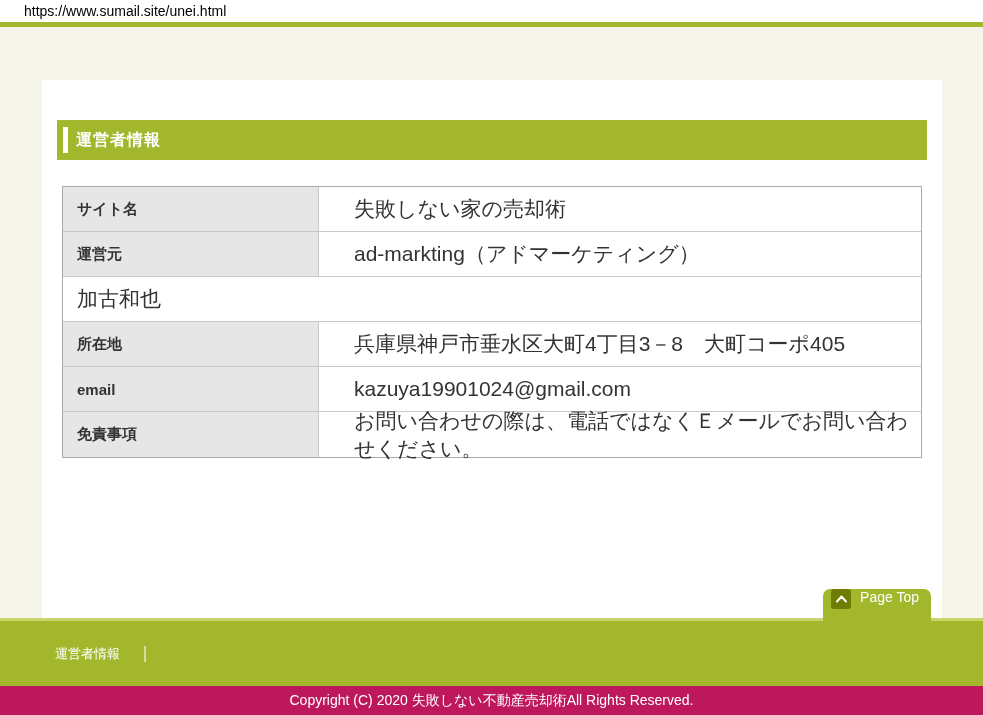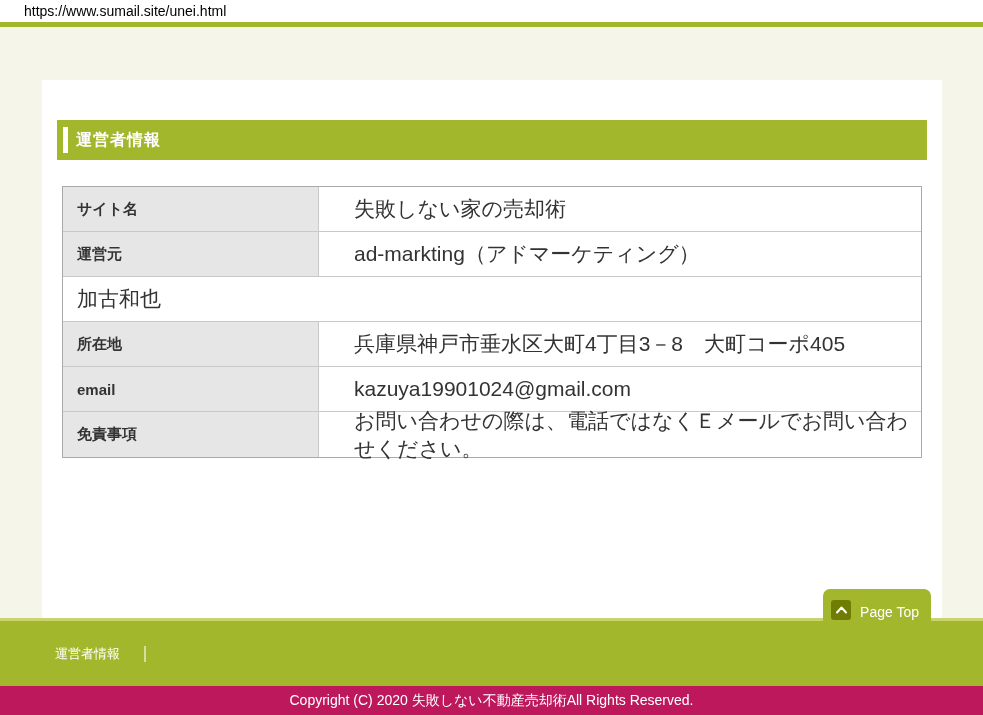--- a/index.html
+++ b/index.html
@@ -81,21 +81,21 @@
     color: #333333;
   }
   
   .pagetop {
     position: absolute;
     right: 52px; top: 589px;
     height: 33px;
     background: #a3b72c;
     border: none;
     border-radius: 7px 7px 0 0;
-    display: flex; align-items: flex-end;
+    display: flex; align-items: flex-start;
     padding: 0 12px 2px 8px;
     gap: 9px;
     cursor: pointer;
     z-index: 3;
   }
   .pagetop-iconbox {
     width: 20px; height: 20px;
     background: #6f7d05;
     border-radius: 3px;
     display: flex; align-items: center; justify-content: center;

